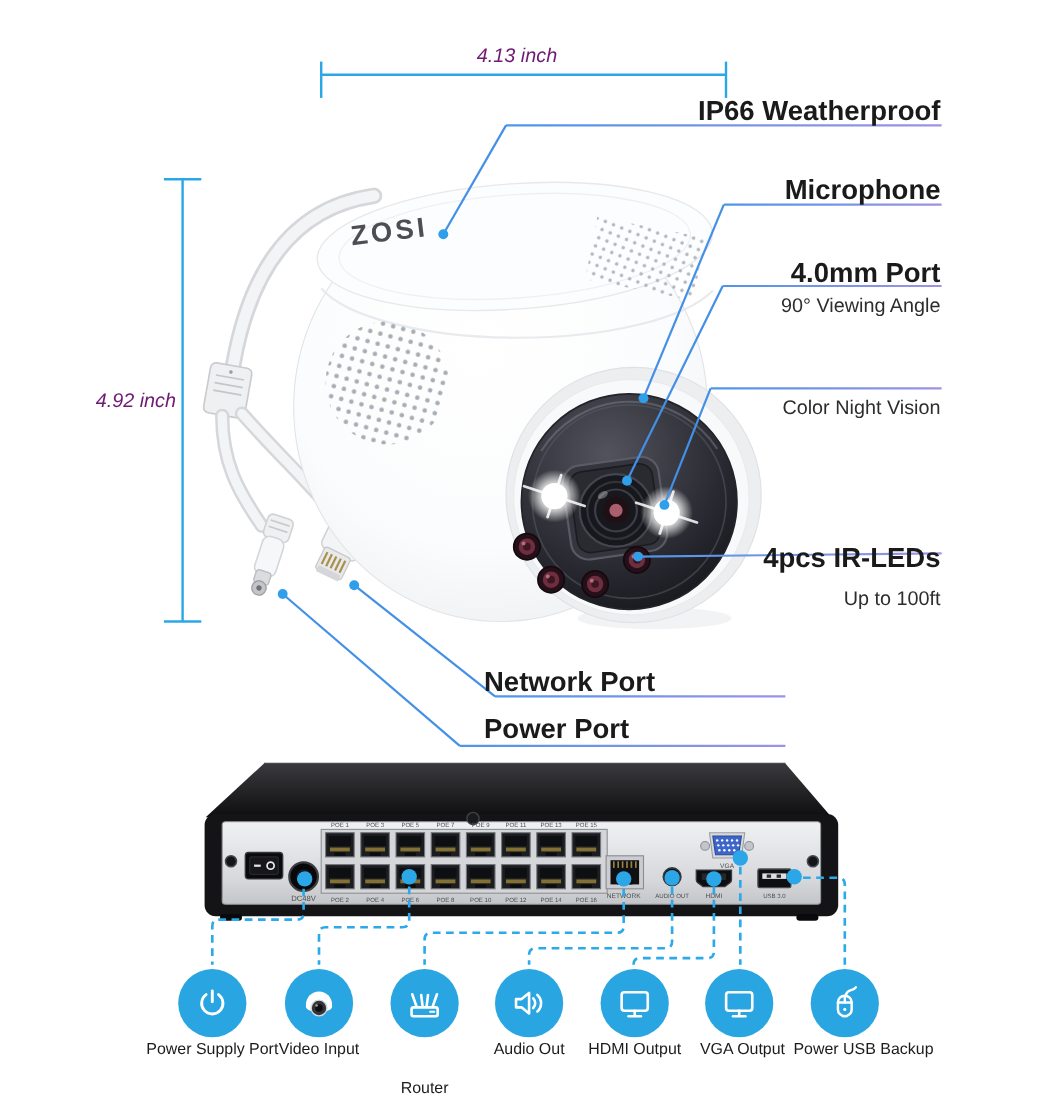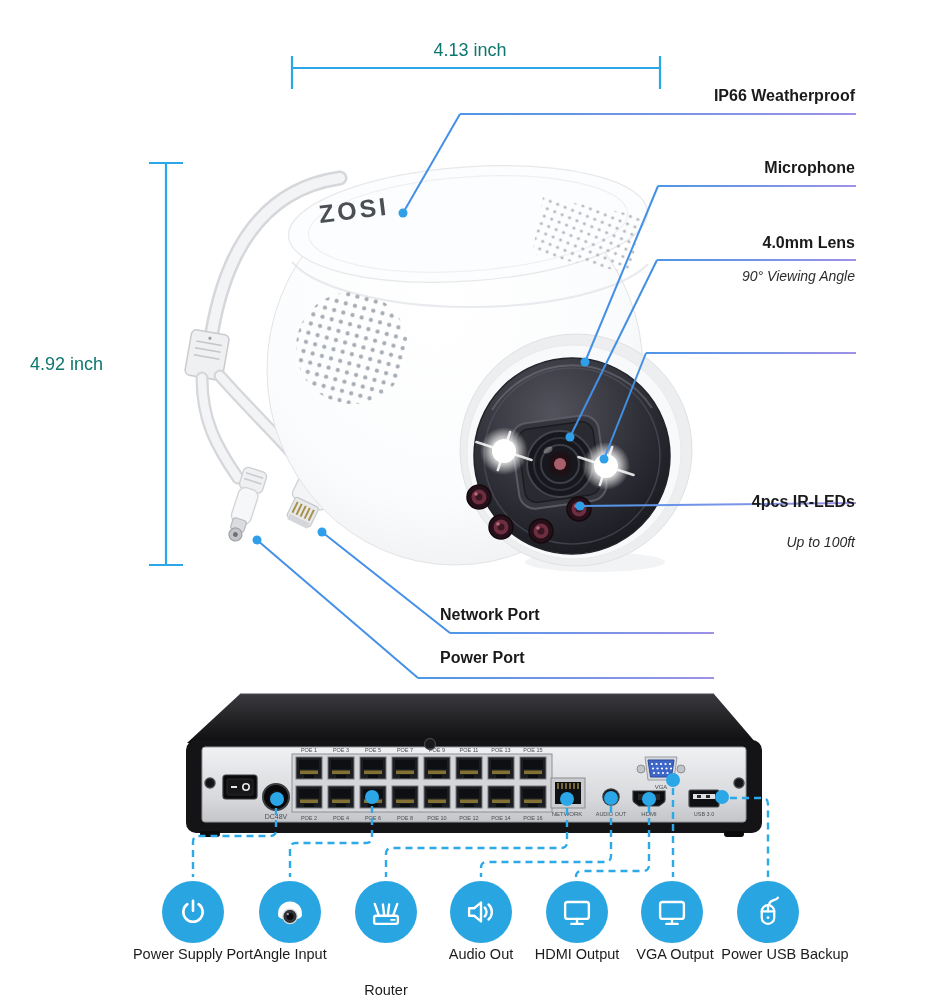--- a/index.html
+++ b/index.html
@@ -2,23 +2,23 @@
 <html><head>
 <meta charset="utf-8">
 <style>
   html,body{margin:0;padding:0;background:#ffffff;}
   .stage{position:relative;width:944px;height:1000px;background:#fff;overflow:hidden;
          font-family:"Liberation Sans",sans-serif;}
   .art{position:absolute;left:0;top:0;}
   .lbl{position:absolute;color:#1a1a1a;line-height:1.15;}
   .rcol{left:555px;width:300px;text-align:right;}
   .ccol{left:440px;width:255px;text-align:left;}
-  .bold19{font-size:16px;font-weight:700;}
-  .reg18{font-size:14px;font-weight:400;color:#2d2d2d;font-style:italic;}
-  .meas{font-size:18px;font-weight:400;color:#0f766e;}
+  .bold19{font-size:25px;font-weight:700;}
+  .reg18{font-size:18px;font-weight:400;color:#2d2d2d;}
+  .meas{font-size:18px;font-weight:400;color:#701a75;font-style:italic;}
   .legend-circle{position:absolute;top:881px;width:62px;height:62px;border-radius:50%;
     background:#29A5E2;display:flex;align-items:center;justify-content:center;}
   .cap{position:absolute;top:946px;font-size:14.5px;color:#1c1c1c;text-align:center;}
   .svgtxt{font-family:"Liberation Sans",sans-serif;fill:#4b4e52;}
 </style>
 </head>
 <body>
 
 <div class="stage">
 
@@ -383,26 +383,27 @@
     <circle cx="585" cy="362" r="4.5"></circle>
     <circle cx="570" cy="437" r="4.5"></circle>
     <circle cx="604" cy="459" r="4.5"></circle>
     <circle cx="580" cy="506" r="4.5"></circle>
     <circle cx="322" cy="532" r="4.5"></circle>
     <circle cx="257" cy="540" r="4.5"></circle>
   </g>
 </svg>
 
 <div class="lbl meas" style="left:320px;top:40px;width:300px;text-align:center;">4.13 inch</div>
-<div class="lbl meas" style="left:30px;top:354px;width:130px;text-align:left;">4.92 inch</div>
+<div class="lbl meas" style="left:30px;top:354px;width:130px;text-align:right;">4.92 inch</div>
 
 <div class="lbl rcol bold19" style="top:87px;">IP66 Weatherproof</div>
 <div class="lbl rcol bold19" style="top:159px;">Microphone</div>
-<div class="lbl rcol bold19" style="top:234px;">4.0mm Lens</div>
+<div class="lbl rcol bold19" style="top:234px;">4.0mm Port</div>
 <div class="lbl rcol reg18" style="top:268px;">90° Viewing Angle</div>
+<div class="lbl rcol reg18" style="top:360px;">Color Night Vision</div>
 <div class="lbl rcol bold19" style="top:477px;margin-top:16px;">4pcs IR-LEDs</div>
 <div class="lbl rcol reg18" style="top:534px;">Up to 100ft</div>
 
 <div class="lbl ccol bold19" style="top:606px;">Network Port</div>
 <div class="lbl ccol bold19" style="top:649px;">Power Port</div>
 
 <div class="legend-circle" style="left:162px;">
   <svg width="40" height="40" viewBox="0 0 64 64">
     <g fill="none" stroke="#fff" stroke-width="4.2" stroke-linecap="round">
       <line x1="32" y1="14" x2="32" y2="30"></line>
@@ -463,20 +464,20 @@
       <rect x="22" y="21" width="20" height="30" rx="10"></rect>
       <line x1="32" y1="21" x2="32" y2="31"></line>
       <line x1="22" y1="31" x2="42" y2="31"></line>
       <path d="M34 19 c2 -8 10 -4 14 -10"></path>
     </g>
     <circle cx="32" cy="41" r="2.3" fill="#fff"></circle>
   </svg>
 </div>
 
 <div class="cap" style="left:118px;width:150px;">Power Supply Port</div>
-<div class="cap" style="left:230px;width:120px;">Angle Input</div>
+<div class="cap" style="left:230px;width:120px;">Video Input</div>
 <div class="cap" style="left:336px;width:100px;margin-top:36px;">Router</div>
 <div class="cap" style="left:426px;width:110px;">Audio Out</div>
 <div class="cap" style="left:517px;width:120px;">HDMI Output</div>
 <div class="cap" style="left:620px;width:110px;">VGA Output</div>
 <div class="cap" style="left:705px;width:160px;">Power USB Backup</div>
 
 </div>
 
 </body></html>

